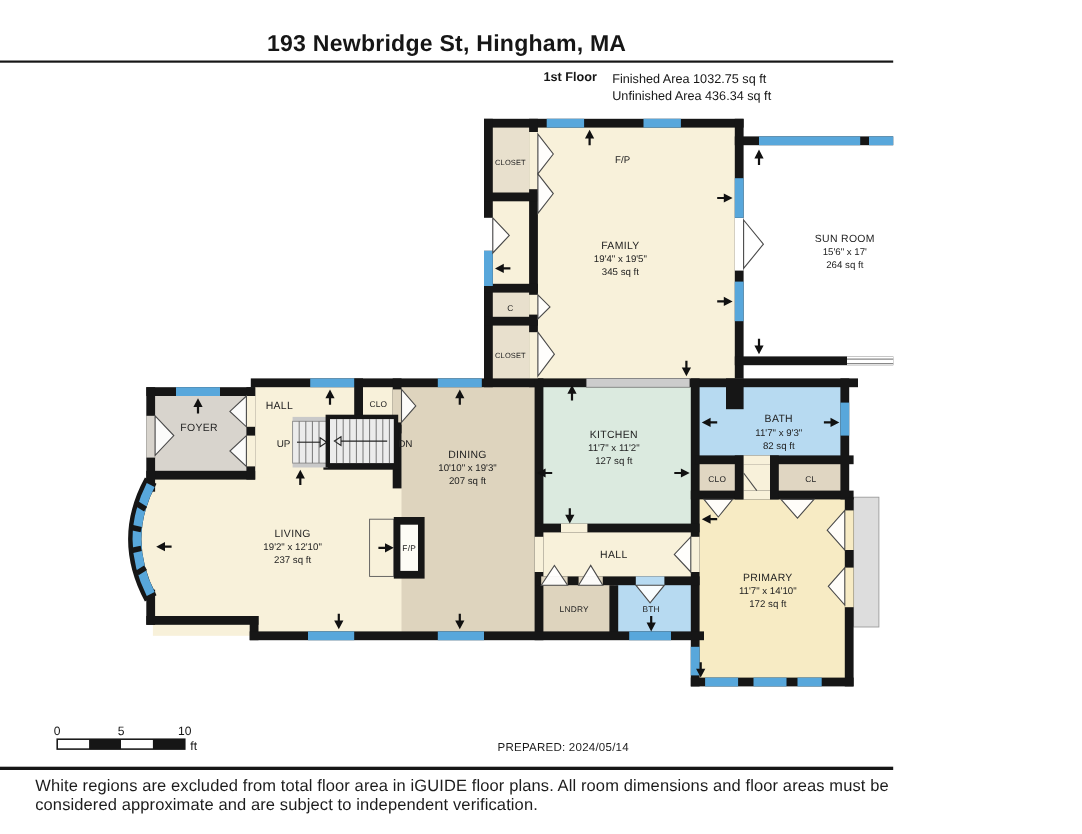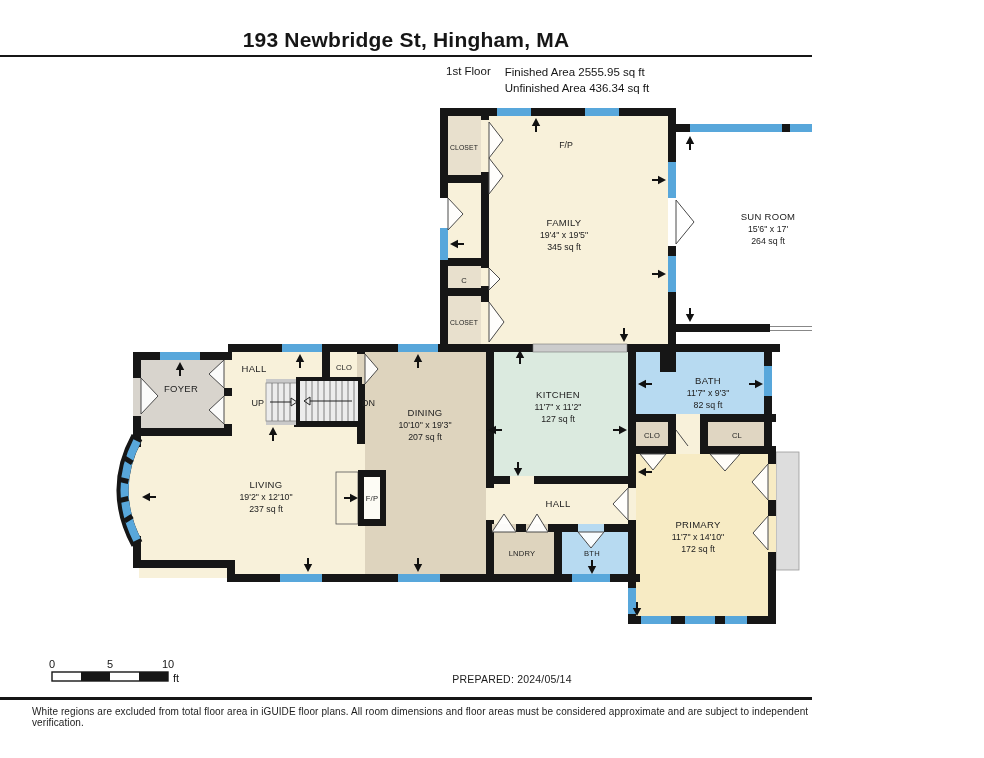--- a/index.html
+++ b/index.html
@@ -2,25 +2,25 @@
 <html><head>
 <meta charset="utf-8">
 <style>
   html,body{margin:0;padding:0;background:#fff;}
   .page{position:relative;width:812px;height:758px;background:#ffffff;
         font-family:"Liberation Sans",sans-serif;overflow:hidden;}
   .title{position:absolute;top:28px;left:0;right:0;text-align:center;
          font-size:21px;font-weight:700;color:#161616;letter-spacing:.2px;}
   .rule-top{position:absolute;top:55px;left:0;width:984px;height:2px;background:#161616;}
   .floorinfo{position:absolute;top:64px;left:446px;display:flex;gap:14px;}
-  .floorinfo .lbl{font-size:11.5px;font-weight:400;color:#161616;padding-top:1px;}
+  .floorinfo .lbl{font-size:11.5px;font-weight:700;color:#161616;padding-top:1px;margin-left:48px;}
   .floorinfo .vals{font-size:11.5px;color:#161616;line-height:16px;}
   .plan-svg{position:absolute;top:0;left:0;}
   .rule-bottom{position:absolute;top:697px;left:0;width:984px;height:3px;background:#161616;}
-  .disclaimer{position:absolute;top:706px;left:32px;font-size:10px;color:#1c1c1c;letter-spacing:.1px;}
+  .disclaimer{position:absolute;top:706px;left:32px;font-size:15px;color:#1c1c1c;letter-spacing:.1px;}
   
   .wall{fill:#161616;}
   .win{fill:#58a7db;}
   .rn{font-size:9.5px;fill:#222;text-anchor:middle;letter-spacing:.3px;}
   .rd{font-size:8.8px;fill:#222;text-anchor:middle;}
   .sm{font-size:7.6px;fill:#222;text-anchor:middle;letter-spacing:.2px;}
   .xs{font-size:6.8px;fill:#222;text-anchor:middle;letter-spacing:.1px;}
   .updn{font-size:9px;fill:#222;}
   .door{fill:#ffffff;fill-opacity:.9;stroke:#4a4a4a;stroke-width:1;stroke-linejoin:miter;}
   .tread{stroke:#666;stroke-width:.8;}
@@ -33,21 +33,21 @@
 </head>
 <body>
 
 <div class="page">
 
   <div class="title">193 Newbridge St, Hingham, MA</div>
   <div class="rule-top"></div>
   <div class="floorinfo">
     <div class="lbl">1st Floor</div>
     <div class="vals">
-      <div>Finished Area 2555.95 sq ft</div>
+      <div>Finished Area 1032.75 sq ft</div>
       <div>Unfinished Area 436.34 sq ft</div>
     </div>
   </div>
 
   <svg class="plan-svg" width="984" height="758" viewBox="0 0 984 758">
     <defs>
       <path id="arrow" d="M0,-6 L4.2,2 L1,2 L1,8 L-1,8 L-1,2 L-4.2,2 Z"></path>
     </defs>
 
     <g>

